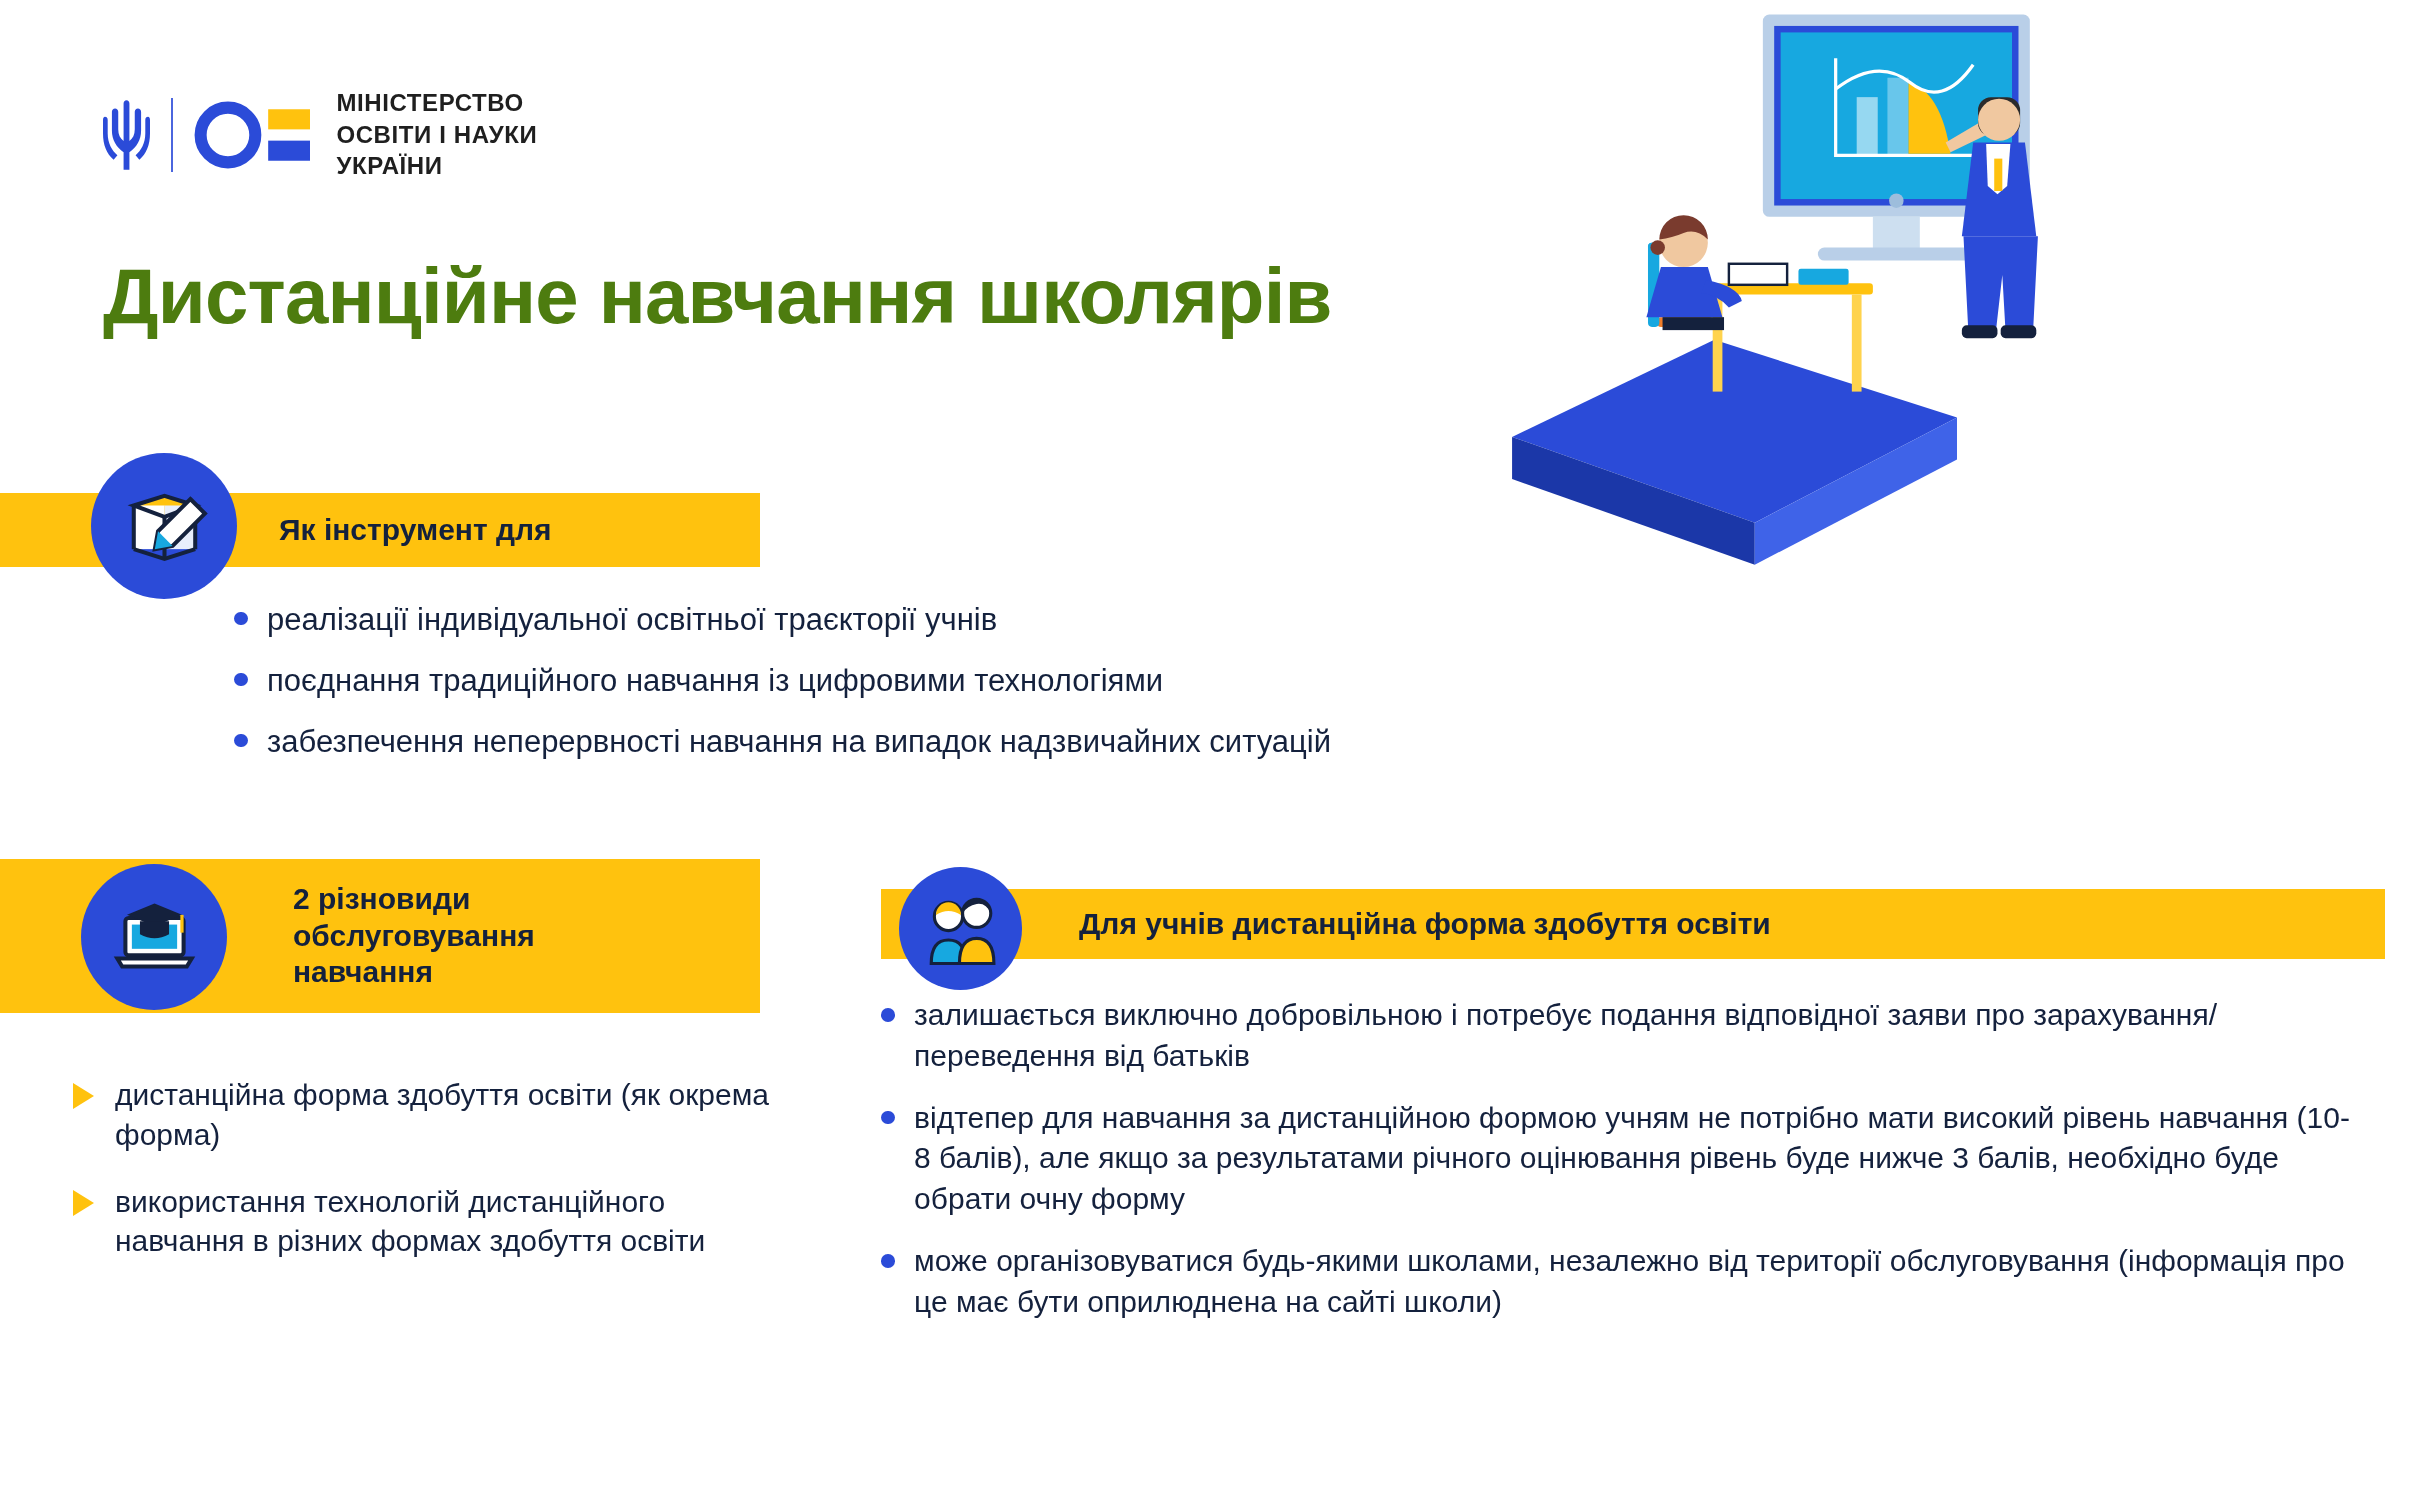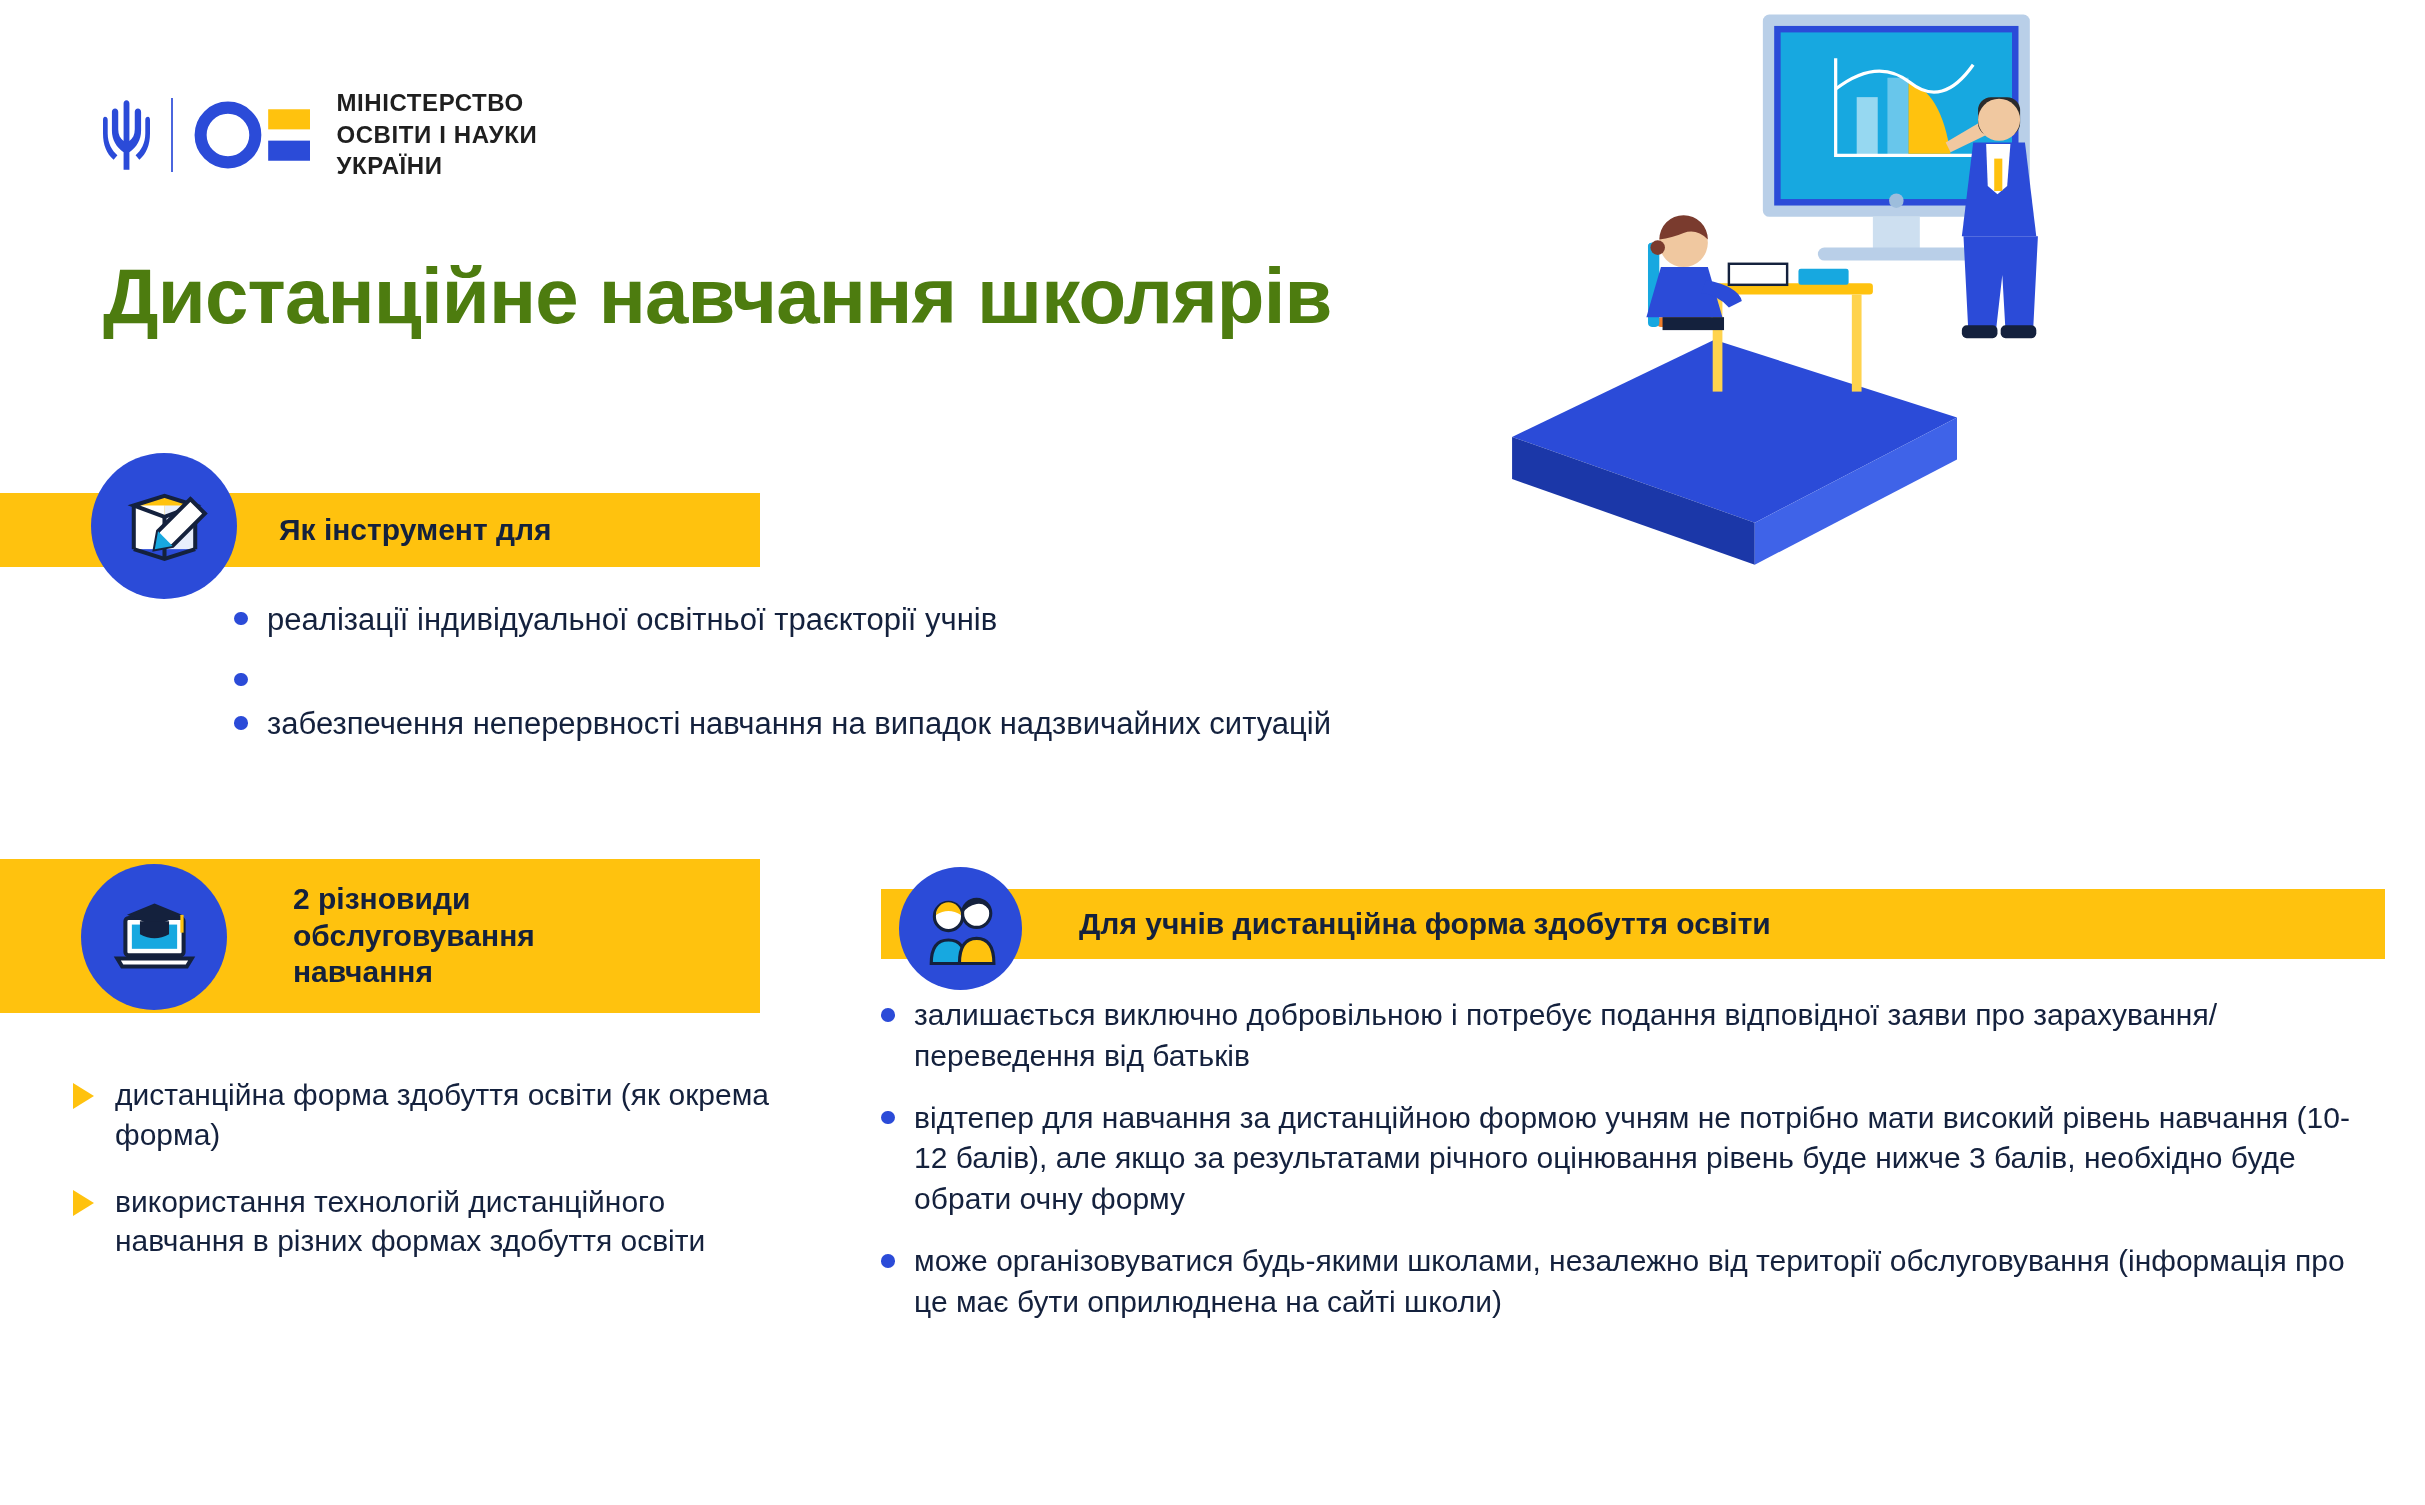--- a/index.html
+++ b/index.html
@@ -229,20 +229,21 @@
       <path d="M48 88 l4 -22 18 18z" fill="#17a8e0"></path>
     </svg>
   </div>
   <div class="bullet-list" id="list-tools">
     <div class="bullet-row">
       <span class="dot"></span>
       <span class="bullet-text">реалізації індивідуальної освітньої траєкторії учнів</span>
     </div>
     <div class="bullet-row">
       <span class="dot"></span>
+      <span class="bullet-text">поєднання традиційного навчання із цифровими технологіями</span>
     </div>
     <div class="bullet-row">
       <span class="dot"></span>
       <span class="bullet-text">забезпечення неперервності навчання на випадок надзвичайних ситуацій</span>
     </div>
   </div>
 
   <div class="banner" style="top:859px; left:0; width:760px; height:154px; padding-left:257px;">
     <span class="banner-text">
       <span style="display:block">2 різновиди</span>
@@ -284,21 +285,21 @@
       <path d="M58 104 q0 -32 22 -32 t22 32z" fill="#ffc20e" stroke="#14213d" stroke-width="4"></path>
     </svg>
   </div>
   <div class="bullet-list" id="list-students">
     <div class="bullet-row">
       <span class="dot"></span>
       <span class="bullet-text">залишається виключно добровільною і потребує подання відповідної заяви про зарахування/переведення від батьків</span>
     </div>
     <div class="bullet-row">
       <span class="dot"></span>
-      <span class="bullet-text">відтепер для навчання за дистанційною формою учням не потрібно мати високий рівень навчання (10-12 балів), але якщо за результатами річного оцінювання рівень буде нижче 3 балів, необхідно буде обрати очну форму</span>
+      <span class="bullet-text">відтепер для навчання за дистанційною формою учням не потрібно мати високий рівень навчання (10-8 балів), але якщо за результатами річного оцінювання рівень буде нижче 3 балів, необхідно буде обрати очну форму</span>
     </div>
     <div class="bullet-row">
       <span class="dot"></span>
       <span class="bullet-text">може організовуватися будь-якими школами, незалежно від території обслуговування (інформація про це має бути оприлюднена на сайті школи)</span>
     </div>
   </div>
 
 </div>
 
 

